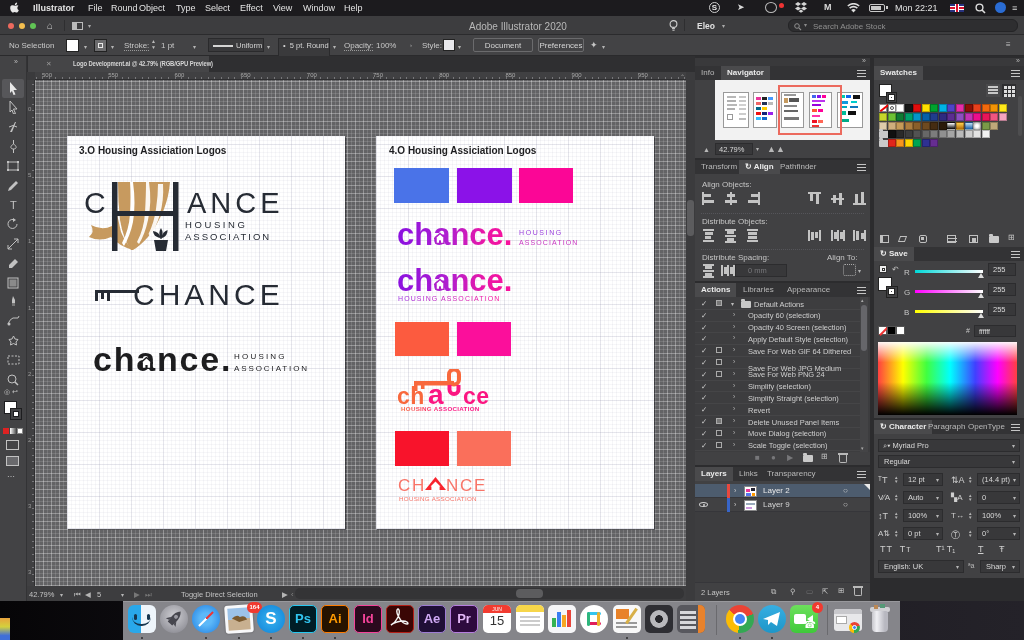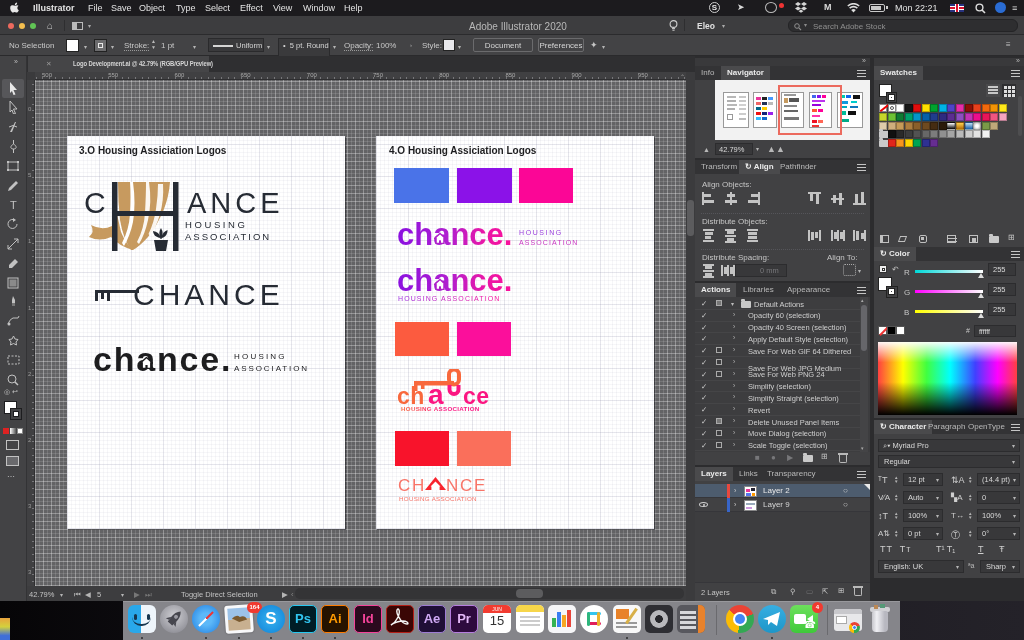--- a/index.html
+++ b/index.html
@@ -75,21 +75,21 @@
 </style>
 </head>
 <body>
 
 <div id="menubar" class="abs">
   <svg class="mi" style="left:10px;top:2px;" width="10" height="11" viewBox="0 0 10 11">
       <path d="M7.1 0.4 Q7.3 1.5 6.6 2.4 Q5.9 3.3 4.9 3.2 Q4.7 2.2 5.4 1.3 Q6.2 0.4 7.1 0.4 Z M4.9 3.8 Q5.7 3.8 6.5 3.4 Q7.6 3 8.5 3.8 Q7.3 4.6 7.3 6 Q7.3 7.6 8.8 8.2 Q8.4 9.3 7.7 10 Q7 10.8 6.1 10.4 Q5.3 10 4.7 10 Q4.1 10 3.3 10.4 Q2.5 10.8 1.8 10 Q0.4 8.4 0.2 6.4 Q0 4.4 1.2 3.6 Q2 3 3 3.2 Q3.8 3.4 4.3 3.6 Q4.6 3.8 4.9 3.8 Z" fill="#e8e8e8"></path>
     </svg>
   <div class="mi" style="left:33px;font-weight:bold;">Illustrator</div>
   <div class="mi" style="left:88px;">File</div>
-  <div class="mi" style="left:111px;">Save</div>
+  <div class="mi" style="left:111px;">Round</div>
   <div class="mi" style="left:139px;">Object</div>
   <div class="mi" style="left:176px;">Type</div>
   <div class="mi" style="left:205px;">Select</div>
   <div class="mi" style="left:240px;">Effect</div>
   <div class="mi" style="left:273px;">View</div>
   <div class="mi" style="left:303px;">Window</div>
   <div class="mi" style="left:344px;">Help</div>
 
   <div class="mi" style="left:709px;top:2px;width:11px;height:11px;border-radius:50%;border:1px solid #cfcfcf;color:#e5e5e5;font-size:8px;font-weight:bold;text-align:center;line-height:10px;">S</div>
   <div class="mi" style="left:737px;top:2px;color:#dadada;">➤</div>
@@ -794,21 +794,21 @@
           <div class="abs" style="left:3px;top:8.5px;width:7px;height:3px;background:#c3c3c3;"></div>
         </div>
         <div class="abs" style="left:26px;top:0;width:14px;height:13px;">
           <div class="abs" style="left:0;top:1px;width:1.5px;height:11px;background:#c3c3c3;"></div>
           <div class="abs" style="left:6px;top:1px;width:1.5px;height:11px;background:#c3c3c3;"></div>
           <div class="abs" style="left:12px;top:1px;width:1.5px;height:11px;background:#c3c3c3;"></div>
           <div class="abs" style="left:2.5px;top:3px;width:3px;height:7px;background:#c3c3c3;"></div>
           <div class="abs" style="left:9px;top:3px;width:3px;height:7px;background:#c3c3c3;"></div>
         </div>
       </div>
-    <div class="field" style="left:40px;top:104px;width:52px;height:13px;color:#77777a;line-height:12px;"><span style="padding-left:24px;">0 mm</span></div>
+    <div class="field" style="left:40px;top:104px;width:52px;height:13px;color:#77777a;line-height:12px;"><span style="padding-left:12px;">0 mm</span></div>
     <div class="abs" style="left:148px;top:104px;width:13px;height:12px;border:1px dotted #aaa;border-radius:2px;"></div>
     <span class="abs chev" style="left:163px;top:107px;">▾</span>
   </div>
 
   <div class="panel" style="left:0;top:227px;width:175px;height:182px;">
     <div class="ptabs">
       <div class="ptab sel" style="left:0;">Actions</div>
       <div class="ptab" style="left:42px;">Libraries</div>
       <div class="ptab" style="left:86px;">Appearance</div>
       <div class="hamb"></div>
@@ -1045,21 +1045,21 @@
         </div>
       <div class="cfold" style="left:115px;top:4px;"></div>
       <span class="abs" style="left:134px;top:1px;">⊞</span>
 
       <div class="abs" style="left:144px;top:-136px;width:4px;height:40px;background:#4e4e50;border-radius:2px;"></div>
     </div>
   </div>
 
   <div class="panel" style="left:179px;top:191px;width:150px;height:171px;">
     <div class="ptabs">
-        <div class="ptab sel" style="left:0;">↻ Color</div>
+        <div class="ptab sel" style="left:0;">↻ Save</div>
         <div class="hamb"></div>
       </div>
     <div class="abs" style="left:5px;top:18px;width:8px;height:8px;background:#eee;border:1px solid #333;">
         <div style="position:absolute;left:2px;top:2px;width:3px;height:3px;border:1px solid #333;background:#fff;"></div>
       </div>
     <div class="abs" style="left:18px;top:18px;color:#bbb;font-size:8px;">↶</div>
     <div class="abs" style="left:4px;top:30px;width:14px;height:14px;background:#fff;border:1px solid #222;"></div>
     <div class="abs" style="left:12px;top:39px;width:12px;height:12px;background:#414143;border:1px solid #222;">
         <div style="position:absolute;left:2px;top:2px;width:5px;height:5px;border:2px solid #fff;outline:1px solid #222;"></div>
       </div>

